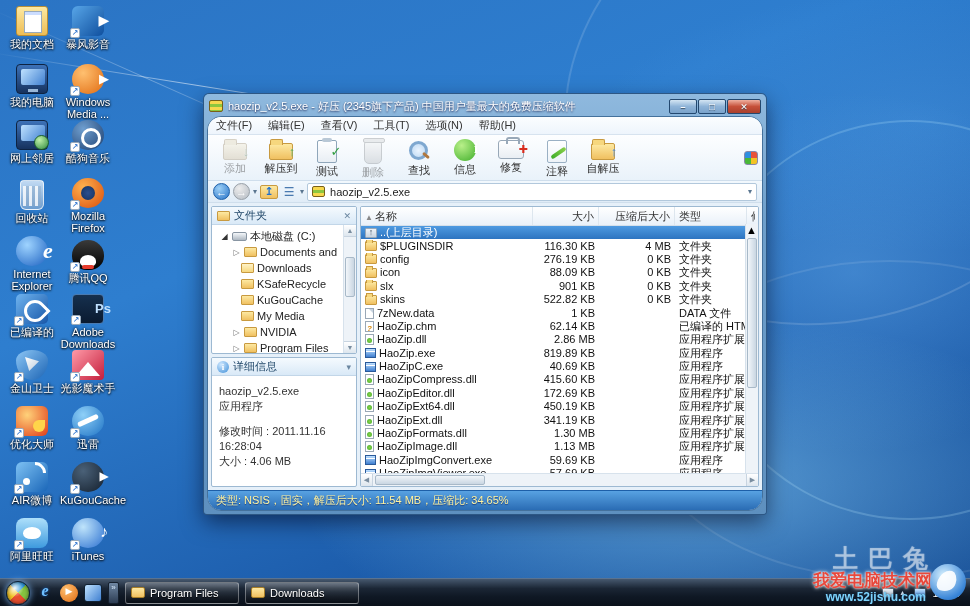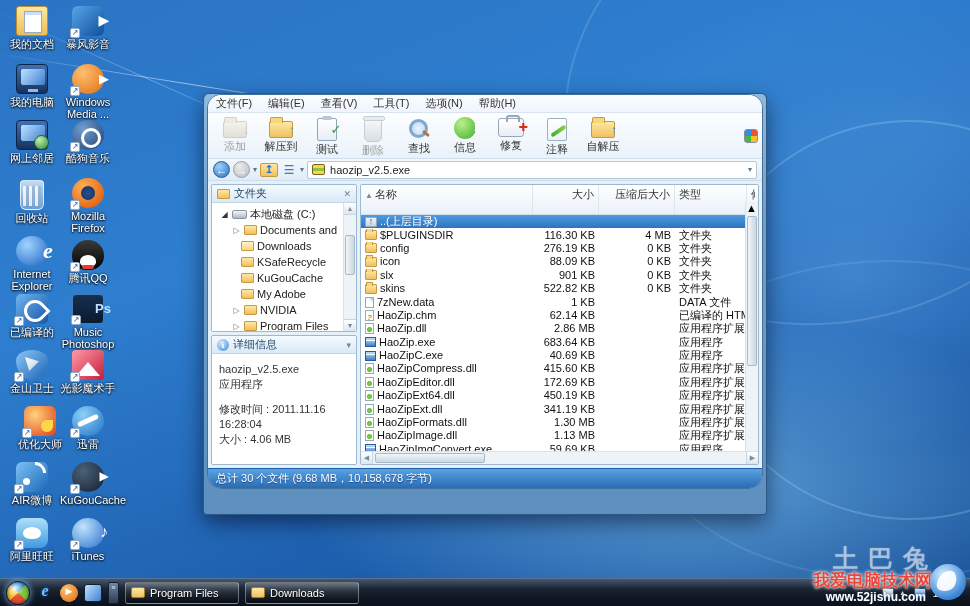--- a/index.html
+++ b/index.html
@@ -135,21 +135,21 @@
 .texp.open::before{content:"\25E2";color:#333}
 .texp.closed::before{content:"\25B7"}
 .drive{width:15px;height:9px;background:linear-gradient(#f4f7fa,#aeb8c2);border:1px solid #8895a2;border-radius:2px;flex:none}
 .vsb{position:absolute;right:0;top:0;bottom:0;width:13px;background:#eef3f8;border-left:1px solid #d7e2ec}
 .vsb .ar{height:12px;color:#7a8ea0;font-size:7px;text-align:center;line-height:12px;background:linear-gradient(#fff,#dde6ee);border-bottom:1px solid #c8d4e0}
 .vsb .ar.dn{position:absolute;bottom:0;width:100%;border-top:1px solid #c8d4e0;border-bottom:none}
 .vth{position:absolute;left:1px;width:10px;background:linear-gradient(90deg,#f2f6fa,#c9d6e2);border:1px solid #a8b9c8;border-radius:2px}
 .detbody{padding:8px 7px;color:#333;line-height:15px}
 .detbody .gap{height:10px}
 .listwrap{flex:1;position:relative;background:#fff;border:1px solid #9db9d2;border-radius:2px;overflow:hidden;display:flex;flex-direction:column;min-width:0}
-.lhead{height:30px;flex:none;display:flex;background:linear-gradient(#ffffff,#e9f1f9);border-bottom:1px solid #d5e0ea;color:#333;padding-right:13px}
+.lhead{height:19px;flex:none;display:flex;background:linear-gradient(#ffffff,#e9f1f9);border-bottom:1px solid #d5e0ea;color:#333;padding-right:13px}
 .hc{padding:2px 4px;border-right:1px solid #dde6ee;white-space:nowrap;overflow:hidden;flex:none}
 .hsort{color:#888;font-size:8px;margin-right:2px}
 .c-name{width:172px}.c-size{width:66px;text-align:right}.c-pack{width:76px;text-align:right}.c-type{width:72px}.c-date{flex:1;overflow:hidden}
 .lrows{flex:1;overflow:hidden;position:relative;padding-right:13px}
 .lrow{display:flex;height:13.4px;line-height:13px;align-items:center;color:#111;white-space:nowrap;cursor:default}
 .lrow>span{padding:0 4px;overflow:hidden;flex:none}
 .lrow .c-name{display:flex;align-items:center;gap:3px}
 .lrow.sel{background:linear-gradient(#4e9ae1,#2d74c0);color:#fff}
 .ri{width:12px;height:10px;position:relative;flex:none;display:inline-block}
 .ri-folder{background:linear-gradient(#fde9a2,#f0c060);border:1px solid #c89a40;border-radius:1px}
@@ -190,21 +190,21 @@
 .tray{margin-left:auto;display:flex;align-items:center;gap:6px;color:#fff;flex:none}
 .tri{width:12px;height:10px;background:linear-gradient(#e8eef4,#9fb0c0);border:1px solid #3a4a5a;border-radius:1px}
 .tri.up{background:none;border:none;color:#cfe0ef;font-size:8px;width:8px}
 .tri.up::before{content:"\25B4"}
 .tri.net{background:linear-gradient(#bfe2ff,#3f7fd0)}
 .clock{font-size:11px;text-shadow:0 1px 1px #000;padding-right:4px}
 
 .wm{position:absolute;right:4px;bottom:2px;z-index:20;text-align:right;pointer-events:none;line-height:1.1}
 .wm1{font-size:25px;font-weight:bold;letter-spacing:10px;color:rgba(255,255,255,.22);text-shadow:0 0 1px rgba(255,255,255,.5);margin-right:28px}
 .wm2{font-size:17px;font-weight:bold;color:#e8483c;text-shadow:0 0 2px #fff,0 0 4px #fff;margin-right:34px}
-.wm3{font-size:12px;font-weight:bold;color:#ffffff;text-shadow:0 0 2px #135;filter:blur(.4px);margin-right:40px}
+.wm3{font-size:12px;font-weight:bold;color:#7dd3fc;text-shadow:0 0 2px #135;filter:blur(.4px);margin-right:40px}
 .wmlogo{position:absolute;right:0;bottom:4px;width:36px;height:36px;border-radius:50%;background:radial-gradient(circle at 38% 32%,#d8f2ff,#3a86d8 70%,#1a5fae)}
 .wmlogo::before{content:"";position:absolute;left:8px;top:6px;width:18px;height:22px;background:#fff;border-radius:60% 40% 70% 30%/70% 50% 50% 30%;transform:rotate(18deg);opacity:.9}
 </style>
 </head>
 <body>
 
 <div class="wall">
   <div class="arc" style="left:560px;top:-140px;width:560px;height:460px;transform:rotate(-18deg)"></div>
   <div class="arc" style="left:700px;top:120px;width:420px;height:400px;border-color:rgba(190,235,255,.22)"></div>
   <div class="arc" style="left:640px;top:260px;width:500px;height:320px;border-color:rgba(255,255,255,.10)"></div>
@@ -237,21 +237,21 @@
       <i class="sc"></i>
     </span>
     <span class="dlabel">已编译的</span>
   </div>
 <div class="dicon" style="left:4px;top:350px">
     <span class="di ic-shield">
       <i class="sc"></i>
     </span>
     <span class="dlabel">金山卫士</span>
   </div>
-<div class="dicon" style="left:12px;top:406px">
+<div class="dicon" style="left:4px;top:406px">
     <span class="di ic-youhua">
       <i class="sc"></i>
     </span>
     <span class="dlabel">优化大师</span>
   </div>
 <div class="dicon" style="left:4px;top:462px">
     <span class="di ic-air">
       <i class="sc"></i>
     </span>
     <span class="dlabel">AIR微博</span>
@@ -289,21 +289,21 @@
 <div class="dicon" style="left:60px;top:240px">
     <span class="di ic-qq">
       <i class="sc"></i>
     </span>
     <span class="dlabel">腾讯QQ</span>
   </div>
 <div class="dicon" style="left:60px;top:294px">
     <span class="di ic-ps">
       <i class="sc"></i>
     </span>
-    <span class="dlabel">Music Photoshop</span>
+    <span class="dlabel">Adobe Downloads</span>
   </div>
 <div class="dicon" style="left:60px;top:350px">
     <span class="di ic-gy">
       <i class="sc"></i>
     </span>
     <span class="dlabel">光影魔术手</span>
   </div>
 <div class="dicon" style="left:60px;top:406px">
     <span class="di ic-xl">
       <i class="sc"></i>
@@ -317,20 +317,29 @@
     <span class="dlabel">KuGouCache</span>
   </div>
 <div class="dicon" style="left:60px;top:518px">
     <span class="di ic-it">
       <i class="sc"></i>
     </span>
     <span class="dlabel">iTunes</span>
   </div>
 
 <div class="win">
+  <div class="tbar">
+    <span class="hz"></span>
+    <span class="wtitle">haozip_v2.5.exe - 好压 (2345旗下产品) 中国用户量最大的免费压缩软件</span>
+    <span class="wbtns">
+      <span class="wbtn min"></span>
+      <span class="wbtn max"></span>
+      <span class="wbtn close"></span>
+    </span>
+  </div>
   <div class="wbody">
     <div class="menubar">
       <span>文件(F)</span>
       <span>编辑(E)</span>
       <span>查看(V)</span>
       <span>工具(T)</span>
       <span>选项(N)</span>
       <span>帮助(H)</span>
     </div>
     <div class="toolbar">
@@ -384,21 +393,21 @@
             <div class="titem" style="padding-left:25px">
                 <span class="mfold"></span>
                 <span>KSafeRecycle</span>
               </div>
             <div class="titem" style="padding-left:25px">
                 <span class="mfold"></span>
                 <span>KuGouCache</span>
               </div>
             <div class="titem" style="padding-left:25px">
                 <span class="mfold"></span>
-                <span>My Adobe</span>
+                <span>My Media</span>
               </div>
             <div class="titem" style="padding-left:16px">
                 <i class="texp closed"></i>
                 <span class="mfold"></span>
                 <span>NVIDIA</span>
               </div>
             <div class="titem" style="padding-left:16px">
                 <i class="texp closed"></i>
                 <span class="mfold"></span>
                 <span>Program Files</span>
@@ -522,21 +531,21 @@
               <span class="c-size">2.86 MB</span>
               <span class="c-pack"></span>
               <span class="c-type">应用程序扩展</span>
               <span class="c-date">2</span>
             </div>
           <div class="lrow">
               <span class="c-name">
                 <i class="ri ri-exe"></i>
                 <span>HaoZip.exe</span>
               </span>
-              <span class="c-size">683.64 KB</span>
+              <span class="c-size">819.89 KB</span>
               <span class="c-pack"></span>
               <span class="c-type">应用程序</span>
               <span class="c-date">2</span>
             </div>
           <div class="lrow">
               <span class="c-name">
                 <i class="ri ri-exe"></i>
                 <span>HaoZipC.exe</span>
               </span>
               <span class="c-size">40.69 KB</span>
@@ -631,21 +640,21 @@
             <span class="ar rt">▶</span>
           </div>
         <div class="lvsb">
             <div class="ar">▲</div>
             <div class="vth" style="top:14px;height:150px"></div>
             <div class="ar dn">▼</div>
           </div>
       </div>
     </div>
     <div class="status">
-      <span class="sr">总计 30 个文件 (9.68 MB，10,158,678 字节)</span>
+      <span class="sl">类型: NSIS，固实，解压后大小: 11.54 MB，压缩比: 34.65%</span>
     </div>
   </div>
 </div>
 
 <div class="task">
   <span class="orb"></span>
   <span class="ql">
     <span class="qli ie"></span>
     <span class="qli mp"></span>
     <span class="qli sd"></span>

